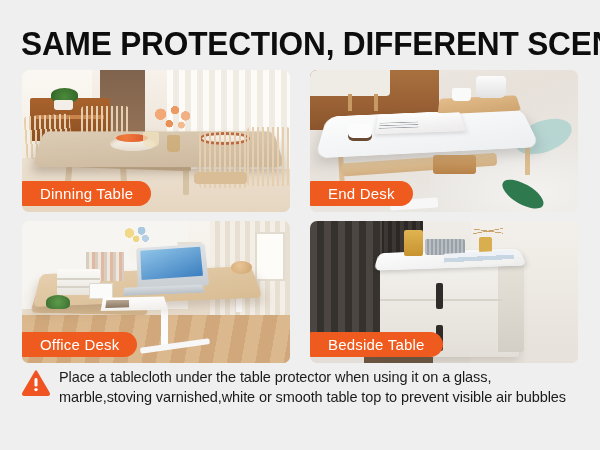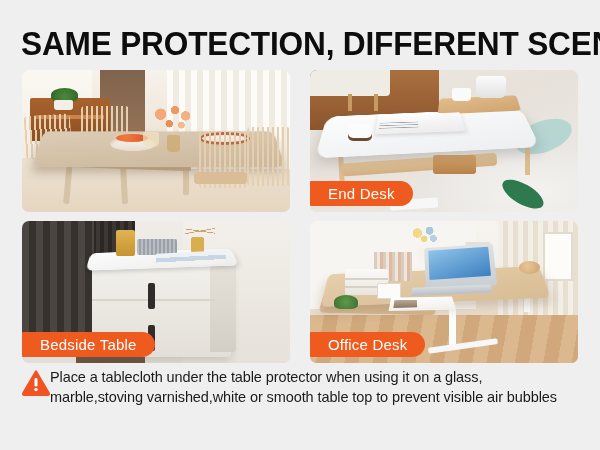--- a/index.html
+++ b/index.html
@@ -281,21 +281,21 @@
     background:#d9ae4e; border-radius:2px 2px 4px 4px; }
   .s4 .sticks { position:absolute; left:61%; top:0%; width:11%; height:14%;
     background:
       linear-gradient(8deg,transparent 48%,#c9a46a 48% 51%,transparent 52%),
       linear-gradient(-10deg,transparent 48%,#c9a46a 48% 51%,transparent 52%),
       linear-gradient(0deg,transparent 48%,#c9a46a 48% 51%,transparent 52%); }
 
   
   .note {
     position:absolute; left:22px; top:368px; width:556px; height:72px;
-    display:flex; align-items:flex-start; 
+    display:flex; align-items:flex-start; gap:9px;
   }
   .warn-icon { flex:0 0 auto; width:28px; height:26px; margin-top:2px; }
   .note-text {
     font-size:14.5px;
     line-height:19.5px;
     color:#1b1b1b;
     letter-spacing:-0.1px;
   }
 </style>
 </head>
@@ -333,20 +333,21 @@
         <div class="glass"></div>
           <div class="plate"></div>
         <div class="chair c3">
             <div class="back"></div>
           </div>
         <div class="chair c4">
             <div class="back"></div>
           </div>
         <div class="chairseat"></div>
       </div>
+      <div class="pill">Dinning Table</div>
     </div>
 
     <div class="card">
       <div class="scene s2">
         <div class="floor"></div>
           <div class="sofa"></div>
         <div class="sofaleg"></div>
           <div class="sofaleg2"></div>
         <div class="carpet"></div>
           <div class="rug"></div>
@@ -357,41 +358,20 @@
           <div class="basket"></div>
           <div class="book2"></div>
         <div class="ttop"></div>
         <div class="tray"></div>
           <div class="pot2"></div>
           <div class="cup"></div>
         <div class="mag"></div>
           <div class="mug"></div>
       </div>
       <div class="pill">End Desk</div>
-    </div>
-
-    <div class="card">
-      <div class="scene s4">
-        <div class="wall4"></div>
-          <div class="panelw"></div>
-          <div class="drapeD"></div>
-        <div class="floor4"></div>
-        <div class="nstand"></div>
-        <div class="nside"></div>
-        <div class="dline a"></div>
-        <div class="handle h1"></div>
-          <div class="handle h2"></div>
-        <div class="ntop"></div>
-        <div class="sticks"></div>
-          <div class="diffuser"></div>
-        <div class="lampg"></div>
-          <div class="speaker"></div>
-          <div class="bookstack"></div>
-      </div>
-      <div class="pill">Bedside Table</div>
     </div>
 
     <div class="card">
       <div class="scene s3">
         <div class="wall"></div>
           <div class="curtain"></div>
           <div class="windowpane"></div>
         <div class="floor3"></div>
         <div class="legcol"></div>
           <div class="legbase"></div>
@@ -408,20 +388,41 @@
           </div>
         <div class="kb"></div>
         <div class="bowl3"></div>
           <div class="socket"></div>
         <div class="mag3"></div>
           <div class="plant3"></div>
       </div>
       <div class="pill">Office Desk</div>
     </div>
 
+    <div class="card">
+      <div class="scene s4">
+        <div class="wall4"></div>
+          <div class="panelw"></div>
+          <div class="drapeD"></div>
+        <div class="floor4"></div>
+        <div class="nstand"></div>
+        <div class="nside"></div>
+        <div class="dline a"></div>
+        <div class="handle h1"></div>
+          <div class="handle h2"></div>
+        <div class="ntop"></div>
+        <div class="sticks"></div>
+          <div class="diffuser"></div>
+        <div class="lampg"></div>
+          <div class="speaker"></div>
+          <div class="bookstack"></div>
+      </div>
+      <div class="pill">Bedside Table</div>
+    </div>
+
   </div>
 
   <div class="note">
     <svg class="warn-icon" viewBox="0 0 28 26">
       <path d="M14 1.6 L26.6 23.2 Q27.4 24.8 25.6 24.8 L2.4 24.8 Q0.6 24.8 1.4 23.2 Z" fill="#f05423" stroke="#f05423" stroke-width="2.4" stroke-linejoin="round"></path>
       <rect x="12.5" y="8" width="3" height="8.6" rx="1.4" fill="#ffffff"></rect>
       <circle cx="14" cy="19.6" r="1.7" fill="#ffffff"></circle>
     </svg>
     <div class="note-text">Place a tablecloth under the table protector when using it on a glass, marble,stoving varnished,white or smooth table top to prevent visible air bubbles</div>
   </div>

